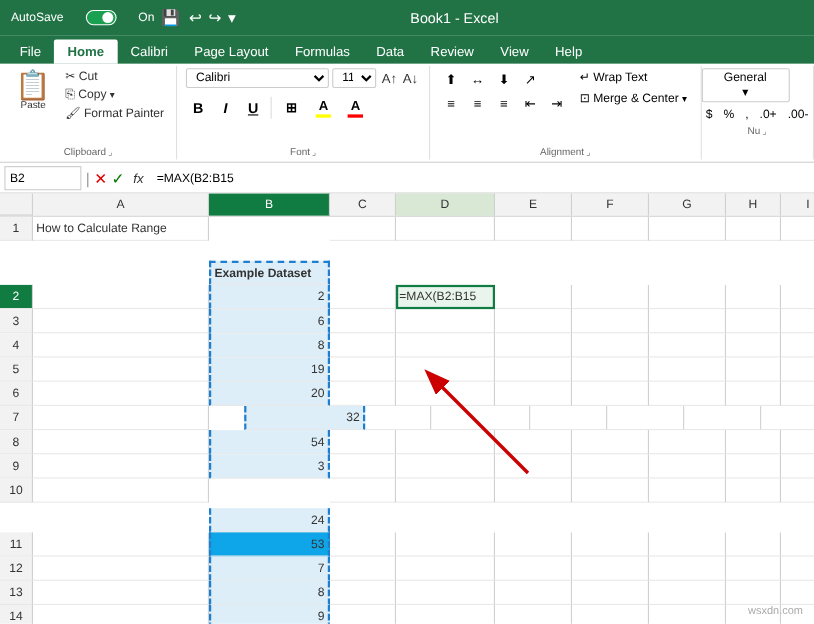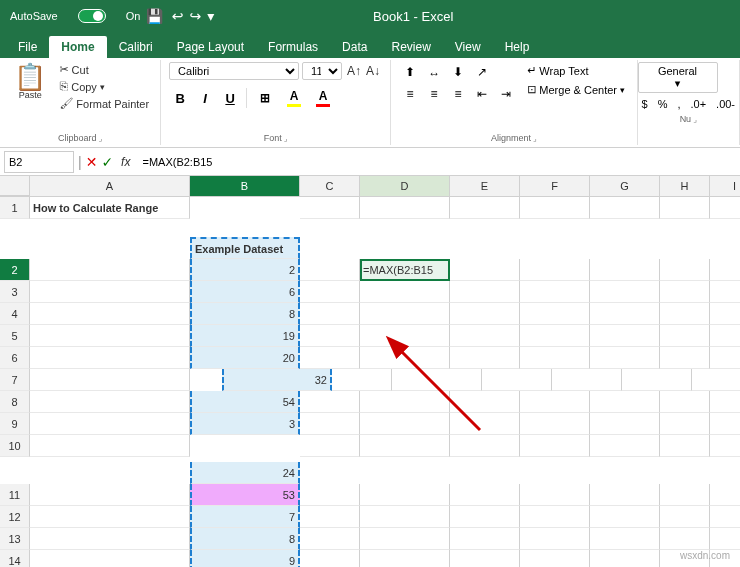--- a/index.html
+++ b/index.html
@@ -377,21 +377,21 @@
     <div class="col-header col-d highlight">D</div>
     <div class="col-header col-e">E</div>
     <div class="col-header col-f">F</div>
     <div class="col-header col-g">G</div>
     <div class="col-header col-h">H</div>
     <div class="col-header col-i">I</div>
   </div>
 
   <div class="grid-row">
     <div class="row-header">1</div>
-    <div class="cell col-a" style="font-weight:700;">How to Calculate Range</div>
+    <div class="cell col-a" style="font-weight:400;">How to Calculate Range</div>
     <div class="cell col-b" style="font-weight:600; border-left:2px dashed #1e7fd1; border-right:2px dashed #1e7fd1; border-top:2px dashed #1e7fd1; background:#ddeef8;margin-top:40px;">Example Dataset</div>
     <div class="cell col-c"></div>
     <div class="cell col-d"></div>
     <div class="cell col-e"></div>
     <div class="cell col-f"></div>
     <div class="cell col-g"></div>
     <div class="cell col-h"></div>
     <div class="cell col-i"></div>
   </div>
 
@@ -505,21 +505,21 @@
     <div class="cell col-d"></div>
     <div class="cell col-e"></div>
     <div class="cell col-f"></div>
     <div class="cell col-g"></div>
     <div class="cell col-h"></div>
     <div class="cell col-i"></div>
   </div>
   <div class="grid-row">
     <div class="row-header">11</div>
     <div class="cell col-a"></div>
-    <div class="cell col-b cell-right" style="background:#f0abfc; border-left:2px dashed #1e7fd1; border-right:2px dashed #1e7fd1;">53</div>
+    <div class="cell col-b cell-right" style="background:#0ea5e9; border-left:2px dashed #1e7fd1; border-right:2px dashed #1e7fd1;">53</div>
     <div class="cell col-c"></div>
     <div class="cell col-d"></div>
     <div class="cell col-e"></div>
     <div class="cell col-f"></div>
     <div class="cell col-g"></div>
     <div class="cell col-h"></div>
     <div class="cell col-i"></div>
   </div>
   <div class="grid-row">
     <div class="row-header">12</div>

